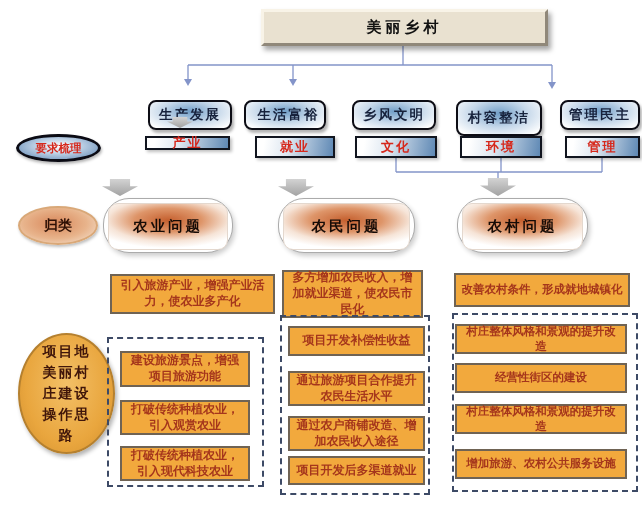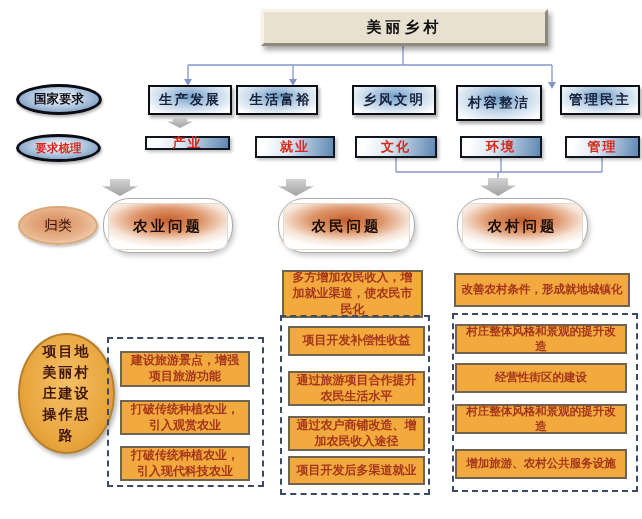--- a/index.html
+++ b/index.html
@@ -16,35 +16,35 @@
   
   .oval-blue{border-radius:50%;border:3px solid #0B0B14;
              background:radial-gradient(ellipse at 50% 42%,#ffffff 0%,#C2D4E7 38%,#5B84B2 100%);
              display:flex;align-items:center;justify-content:center;
              font-family:"DejaVu Serif","Liberation Serif",serif;font-weight:bold;font-size:12.5px;
              box-shadow:1px 2px 3px rgba(0,0,0,.3);}
   
   .oval-orange{border-radius:50%;border:2px solid #D9A878;
              background:radial-gradient(ellipse at 46% 44%,#D8875A 0%,#E8B48C 55%,#F6E7D8 100%);
              display:flex;align-items:center;justify-content:center;
-             font-family:"DejaVu Serif","Liberation Serif",serif;font-weight:normal;font-size:14px;color:#2E1005;
+             font-family:"DejaVu Serif","Liberation Serif",serif;font-weight:bold;font-size:14px;color:#2E1005;
              box-shadow:1px 2px 3px rgba(0,0,0,.25);text-align:right;}
   .oval-project{border-radius:50%;border:2px solid #B5802F;
              background:radial-gradient(ellipse at 50% 42%,#F3C067 0%,#E9A63E 62%,#D18E2D 100%);
              display:flex;align-items:center;justify-content:center;text-align:center;
              font-family:"DejaVu Serif","Liberation Serif",serif;font-weight:bold;font-size:14px;
              color:#40160A;box-shadow:2px 3px 4px rgba(0,0,0,.3);}
   .oval-project span{display:block;width:56px;line-height:1.5;letter-spacing:2px;word-break:break-all;}
 
   
-  .req-box{border:2.5px solid #0D0D15;border-radius:0;
+  .req-box{border:2.5px solid #0D0D15;border-radius:8px;
            background:radial-gradient(ellipse at 50% 36%,#719EC7 0%,#C6D8EA 48%,#FFFFFF 92%);
            display:flex;align-items:center;justify-content:center;
            font-family:"DejaVu Serif","Liberation Serif",serif;font-weight:bold;font-size:13.5px;
-           letter-spacing:2px;color:#17223C;box-shadow:2px 3px 3px rgba(0,0,0,.3);}
+           letter-spacing:2px;color:#17223C;box-shadow:2px 3px 3px rgba(0,0,0,.3);margin-top:15px;}
 
   
   .theme-box{border:2px solid #11151F;
            background:linear-gradient(100deg,#FFFFFF 10%,#DCE6F0 42%,#5E88B4 100%);
            display:flex;align-items:center;justify-content:center;
            font-weight:bold;font-size:13px;letter-spacing:2px;color:#D6281C;
            box-shadow:2px 2px 3px rgba(0,0,0,.25);}
 
   
   .prob-box{border:1px solid #ABABAB;border-radius:26px;background:#fff;padding:4px;
@@ -88,29 +88,28 @@
     </g>
     <g fill="#8394C9">
       <polygon points="184,79 192,79 188,86"></polygon>
       <polygon points="289,79 297,79 293,86"></polygon>
       <polygon points="548,82 556,82 552,89"></polygon>
     </g>
   </svg>
 
   <div class="abs title-box" style="left:261px;top:9px;width:287px;height:37px;">美丽乡村</div>
 
-  <div class="abs oval-blue" style="left:16px;top:84px;width:86px;height:31px;color:#0E0E18;">国家要求</div>
   <div class="abs oval-blue" style="left:16px;top:134px;width:85px;height:28px;font-size:11.5px;color:#D6281C;">要求梳理</div>
   <div class="abs oval-orange" style="left:18px;top:206px;width:80px;height:39px;">归类</div>
   <div class="abs oval-project" style="left:18px;top:333px;width:97px;height:121px;">
     <span>项目地美丽村庄建设操作思路</span>
   </div>
 
   <div class="abs req-box" style="left:148px;top:85px;width:84px;height:30px;">生产发展</div>
-  <div class="abs req-box" style="left:236px;top:85px;width:82px;height:30px;padding-left:7px;">生活富裕</div>
+  <div class="abs req-box" style="left:244px;top:85px;width:82px;height:30px;padding-left:7px;">生活富裕</div>
   <div class="abs req-box" style="left:352px;top:85px;width:84px;height:30px;">乡风文明</div>
   <div class="abs req-box" style="left:456px;top:85px;width:86px;height:36px;">村容整洁</div>
   <div class="abs req-box" style="left:560px;top:85px;width:80px;height:30px;">管理民主</div>
 
   <div class="abs theme-box" style="left:145px;top:136px;width:85px;height:14px;">产业</div>
   <div class="abs theme-box" style="left:255px;top:136px;width:80px;height:22px;">就业</div>
   <div class="abs theme-box" style="left:355px;top:136px;width:82px;height:22px;">文化</div>
   <div class="abs theme-box" style="left:460px;top:136px;width:82px;height:22px;">环境</div>
   <div class="abs theme-box" style="left:565px;top:136px;width:75px;height:22px;">管理</div>
 
@@ -122,20 +121,21 @@
   <div class="abs prob-box" style="left:103px;top:198px;width:130px;height:55px;">
     <div class="prob-inner">农业问题</div>
   </div>
   <div class="abs prob-box" style="left:278px;top:198px;width:137px;height:55px;">
     <div class="prob-inner">农民问题</div>
   </div>
   <div class="abs prob-box" style="left:457px;top:198px;width:131px;height:55px;">
     <div class="prob-inner">农村问题</div>
   </div>
 
+  <div class="abs obox" style="left:110px;top:274px;width:165px;height:40px;">引入旅游产业，增强产业活力，使农业多产化</div>
   <div class="abs obox" style="left:282px;top:270px;width:141px;height:48px;">多方增加农民收入，增加就业渠道，使农民市民化</div>
   <div class="abs obox small" style="left:454px;top:273px;width:176px;height:34px;">改善农村条件，形成就地城镇化</div>
 
   <div class="abs dash-box" style="left:107px;top:337px;width:157px;height:150px;"></div>
   <div class="abs dash-box" style="left:280px;top:315px;width:150px;height:180px;"></div>
   <div class="abs dash-box" style="left:452px;top:313px;width:186px;height:179px;"></div>
 
   <div class="abs obox" style="left:120px;top:351px;width:130px;height:36px;">建设旅游景点，增强项目旅游功能</div>
   <div class="abs obox" style="left:120px;top:400px;width:130px;height:35px;">打破传统种植农业，引入观赏农业</div>
   <div class="abs obox" style="left:120px;top:446px;width:130px;height:35px;">打破传统种植农业，引入现代科技农业</div>

